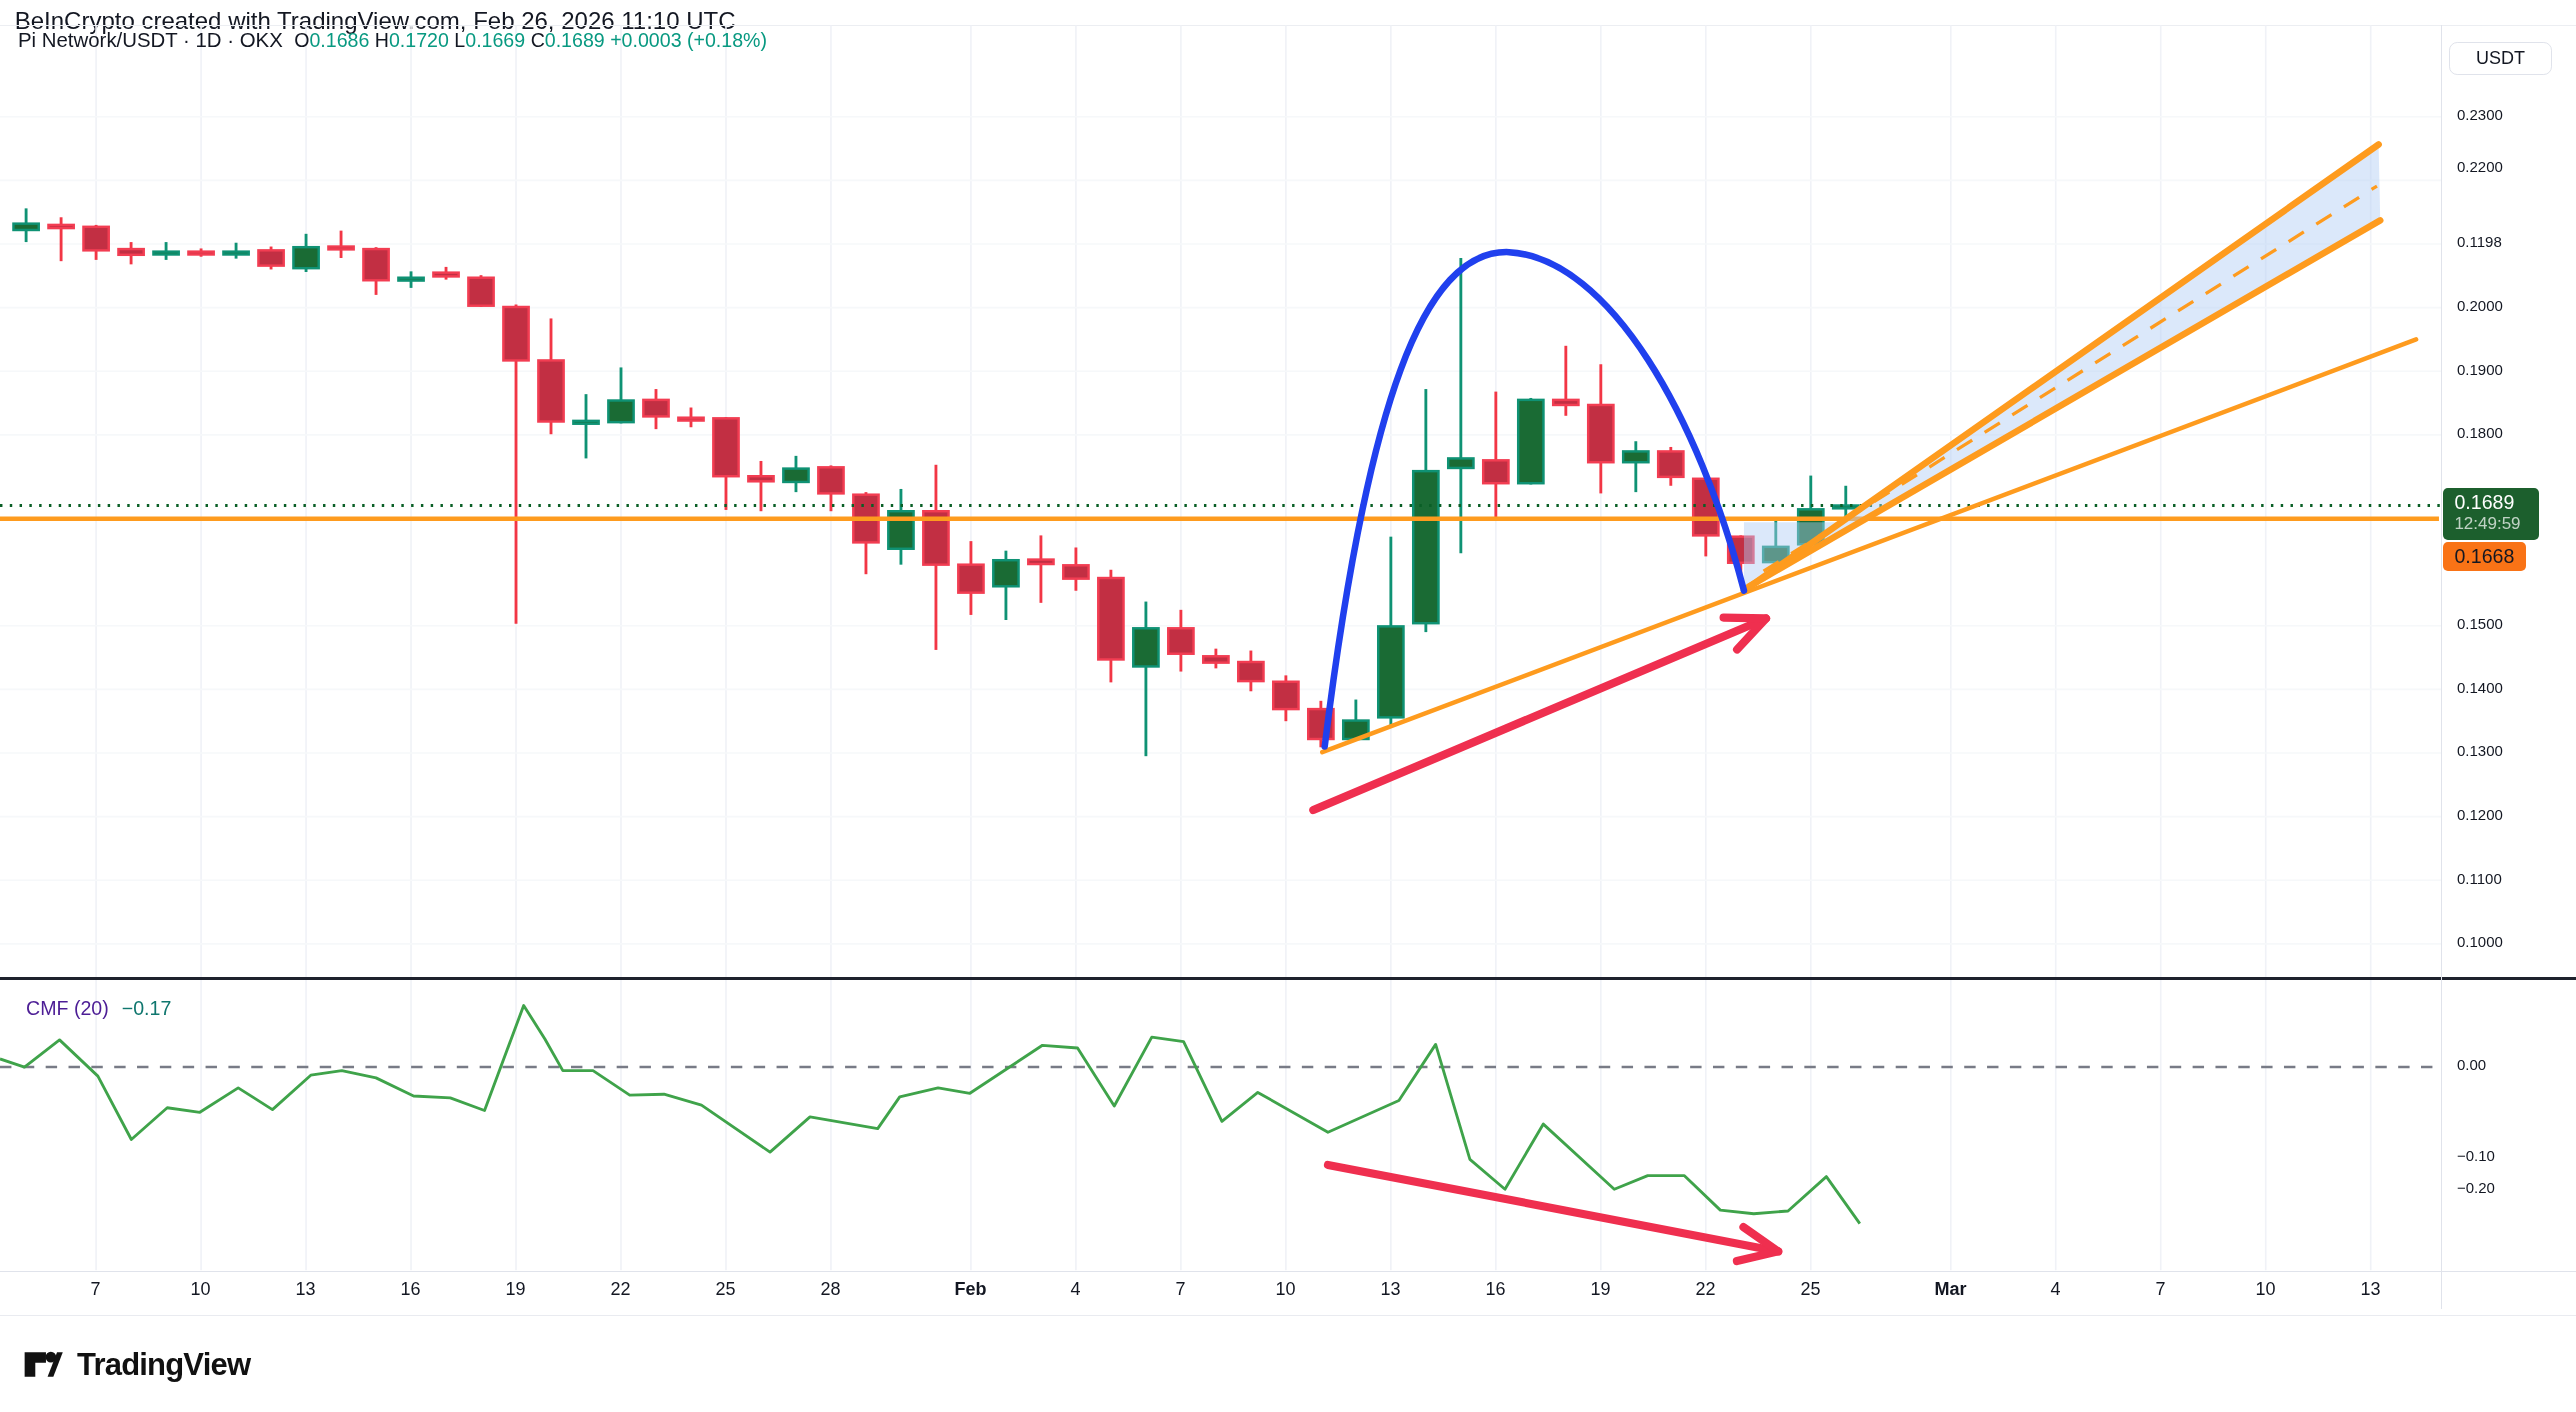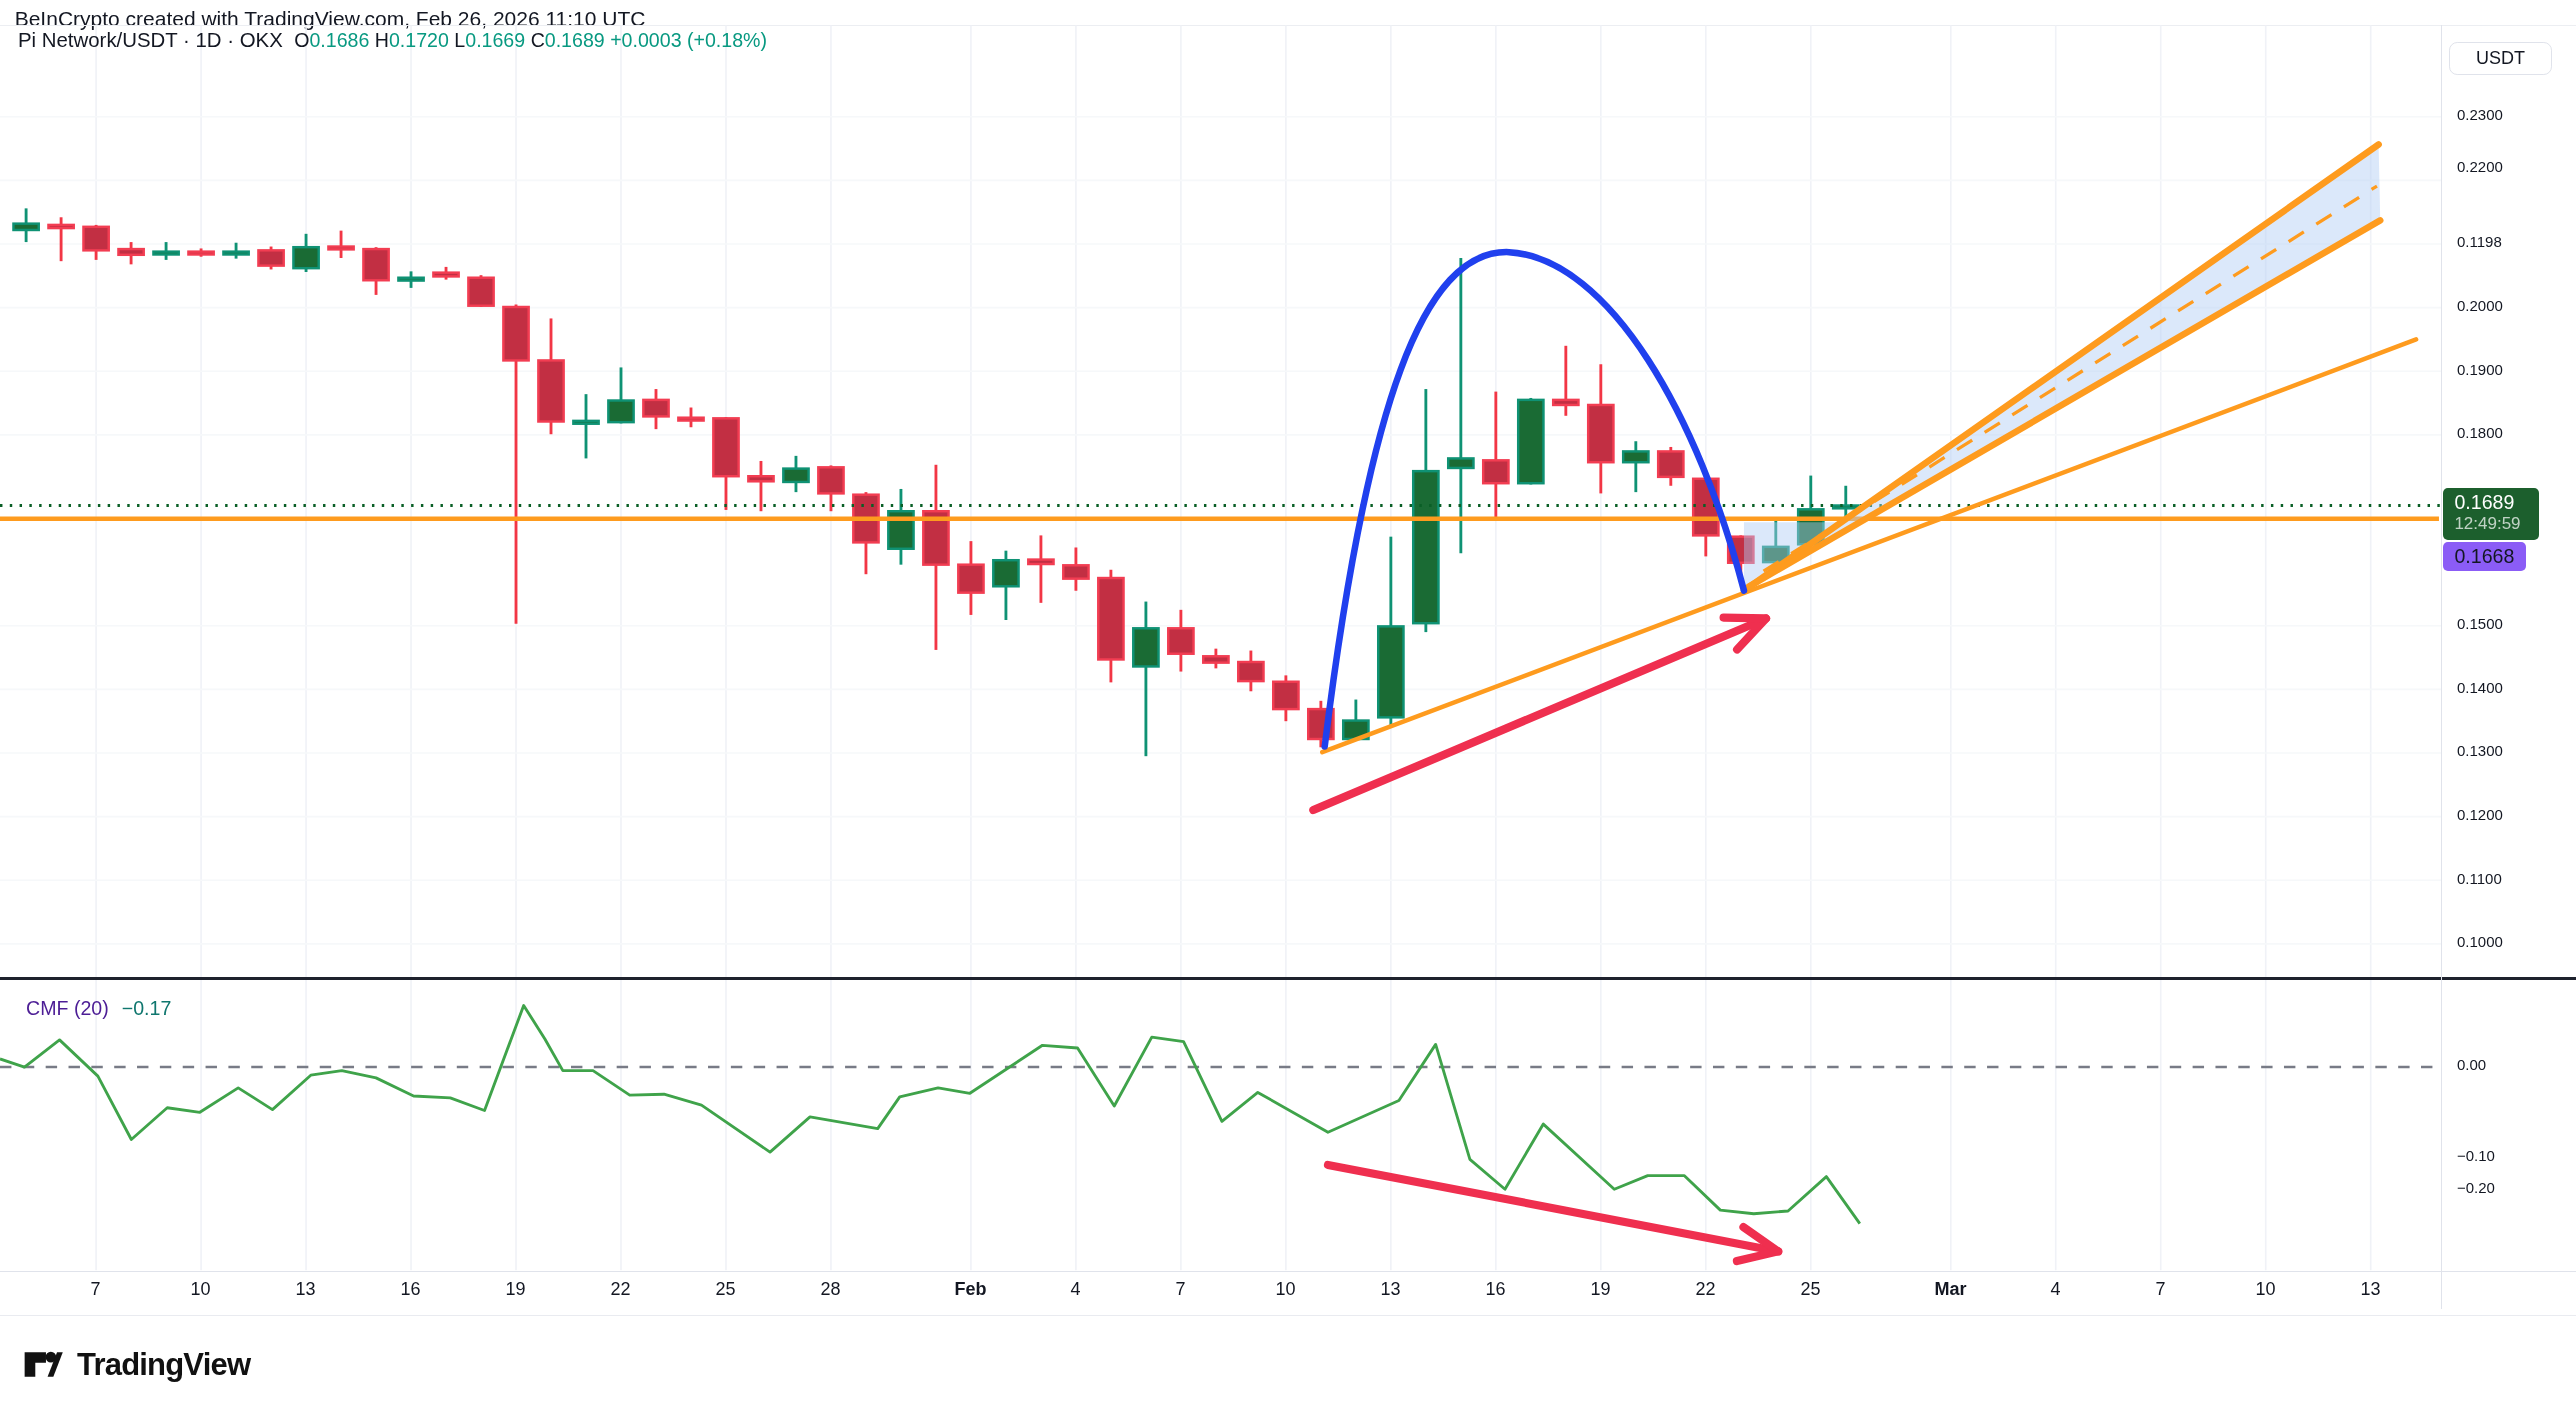--- a/index.html
+++ b/index.html
@@ -1,39 +1,39 @@
 <!DOCTYPE html>
 <html style="font-size:13px"><head>
 <meta charset="utf-8">
 <style>
   html,body{margin:0;padding:0;background:#fff;}
   body{font-family:"Liberation Sans",sans-serif;color:#131722;}
   #stage{position:relative;width:2576px;height:1413px;background:#fff;overflow:hidden;}
   #chart-svg{position:absolute;left:0;top:0;}
-  .hdr{position:absolute;left:14.7px;top:6.5px;font-size:21px;color:#131722;}
+  .hdr{position:absolute;left:14.7px;top:6.5px;font-size:24px;color:#131722;}
   .legend{position:absolute;left:18px;top:29px;font-size:20.4px;color:#131722;display:flex;align-items:center;gap:11.4px;white-space:nowrap;}
   .legend .vals{font-size:19.6px;}
   .legend .lab{color:#131722;}
   .legend .val{color:#089981;}
   .topline{position:absolute;left:0;top:24.5px;width:2576px;height:0.8px;background:#eceef2;}
   .axis-border{position:absolute;left:2441px;top:25px;width:0.8px;height:1284px;background:#e0e3eb;}
   .pane-sep{position:absolute;left:0;top:977px;width:2576px;height:3.3px;background:#1e222d;}
   .time-axis-top{position:absolute;left:0;top:1271px;width:2576px;height:0.8px;background:#e0e3eb;}
   .time-axis-bottom{position:absolute;left:0;top:1315px;width:2576px;height:0.8px;background:#e9ebf0;}
   .usdt-btn{position:absolute;left:2449px;top:42px;width:103px;height:33px;border:1.6px solid #e0e3eb;border-radius:8.2px;display:flex;align-items:center;justify-content:center;font-size:18px;color:#131722;background:#fff;box-sizing:border-box;}
   .ptick{position:absolute;left:2457px;width:114px;font-size:15px;color:#131722;}
   .ttick{position:absolute;top:1279px;width:73px;margin-left:-37px;text-align:center;font-size:18px;color:#131722;}
   .ttick.bold{font-weight:bold;}
   .cmf-legend{position:absolute;left:26px;top:997px;font-size:19.6px;display:flex;gap:13px;align-items:baseline;}
   .cmf-legend .t{color:#4c1d95;}
   .cmf-legend .v{color:#0f766e;}
   .badge-green{position:absolute;left:2443px;top:488px;width:96px;height:52px;background:#1c5f2d;border-radius:4.9px;color:#fff;padding-top:3.3px;box-sizing:border-box;text-align:left;}
   .badge-green .p{font-size:19.6px;line-height:23px;padding-left:11.4px;}
   .badge-green .t{font-size:17px;line-height:19.6px;padding-left:11.4px;color:rgba(255,255,255,0.72);}
-  .badge-orange{position:absolute;left:2443px;top:542px;width:83px;height:29px;background:#8b5cf6;border-radius:4.9px;color:#131722;font-size:19.6px;display:flex;align-items:center;padding-left:11.4px;box-sizing:border-box;}
+  .badge-orange{position:absolute;left:2443px;top:542px;width:83px;height:29px;background:#f97316;border-radius:4.9px;color:#131722;font-size:19.6px;display:flex;align-items:center;padding-left:11.4px;box-sizing:border-box;}
   .tv-logo{position:absolute;left:23px;top:1344px;display:flex;align-items:center;gap:13px;}
   .tv-logo .txt{font-size:31px;font-weight:bold;color:#111;letter-spacing:-0.8px;}
 </style>
 </head>
 <body>
 
 <div id="stage">
   <div class="hdr">BeInCrypto created with TradingView.com, Feb 26, 2026 11:10 UTC</div>
   <div class="topline"></div>
 

